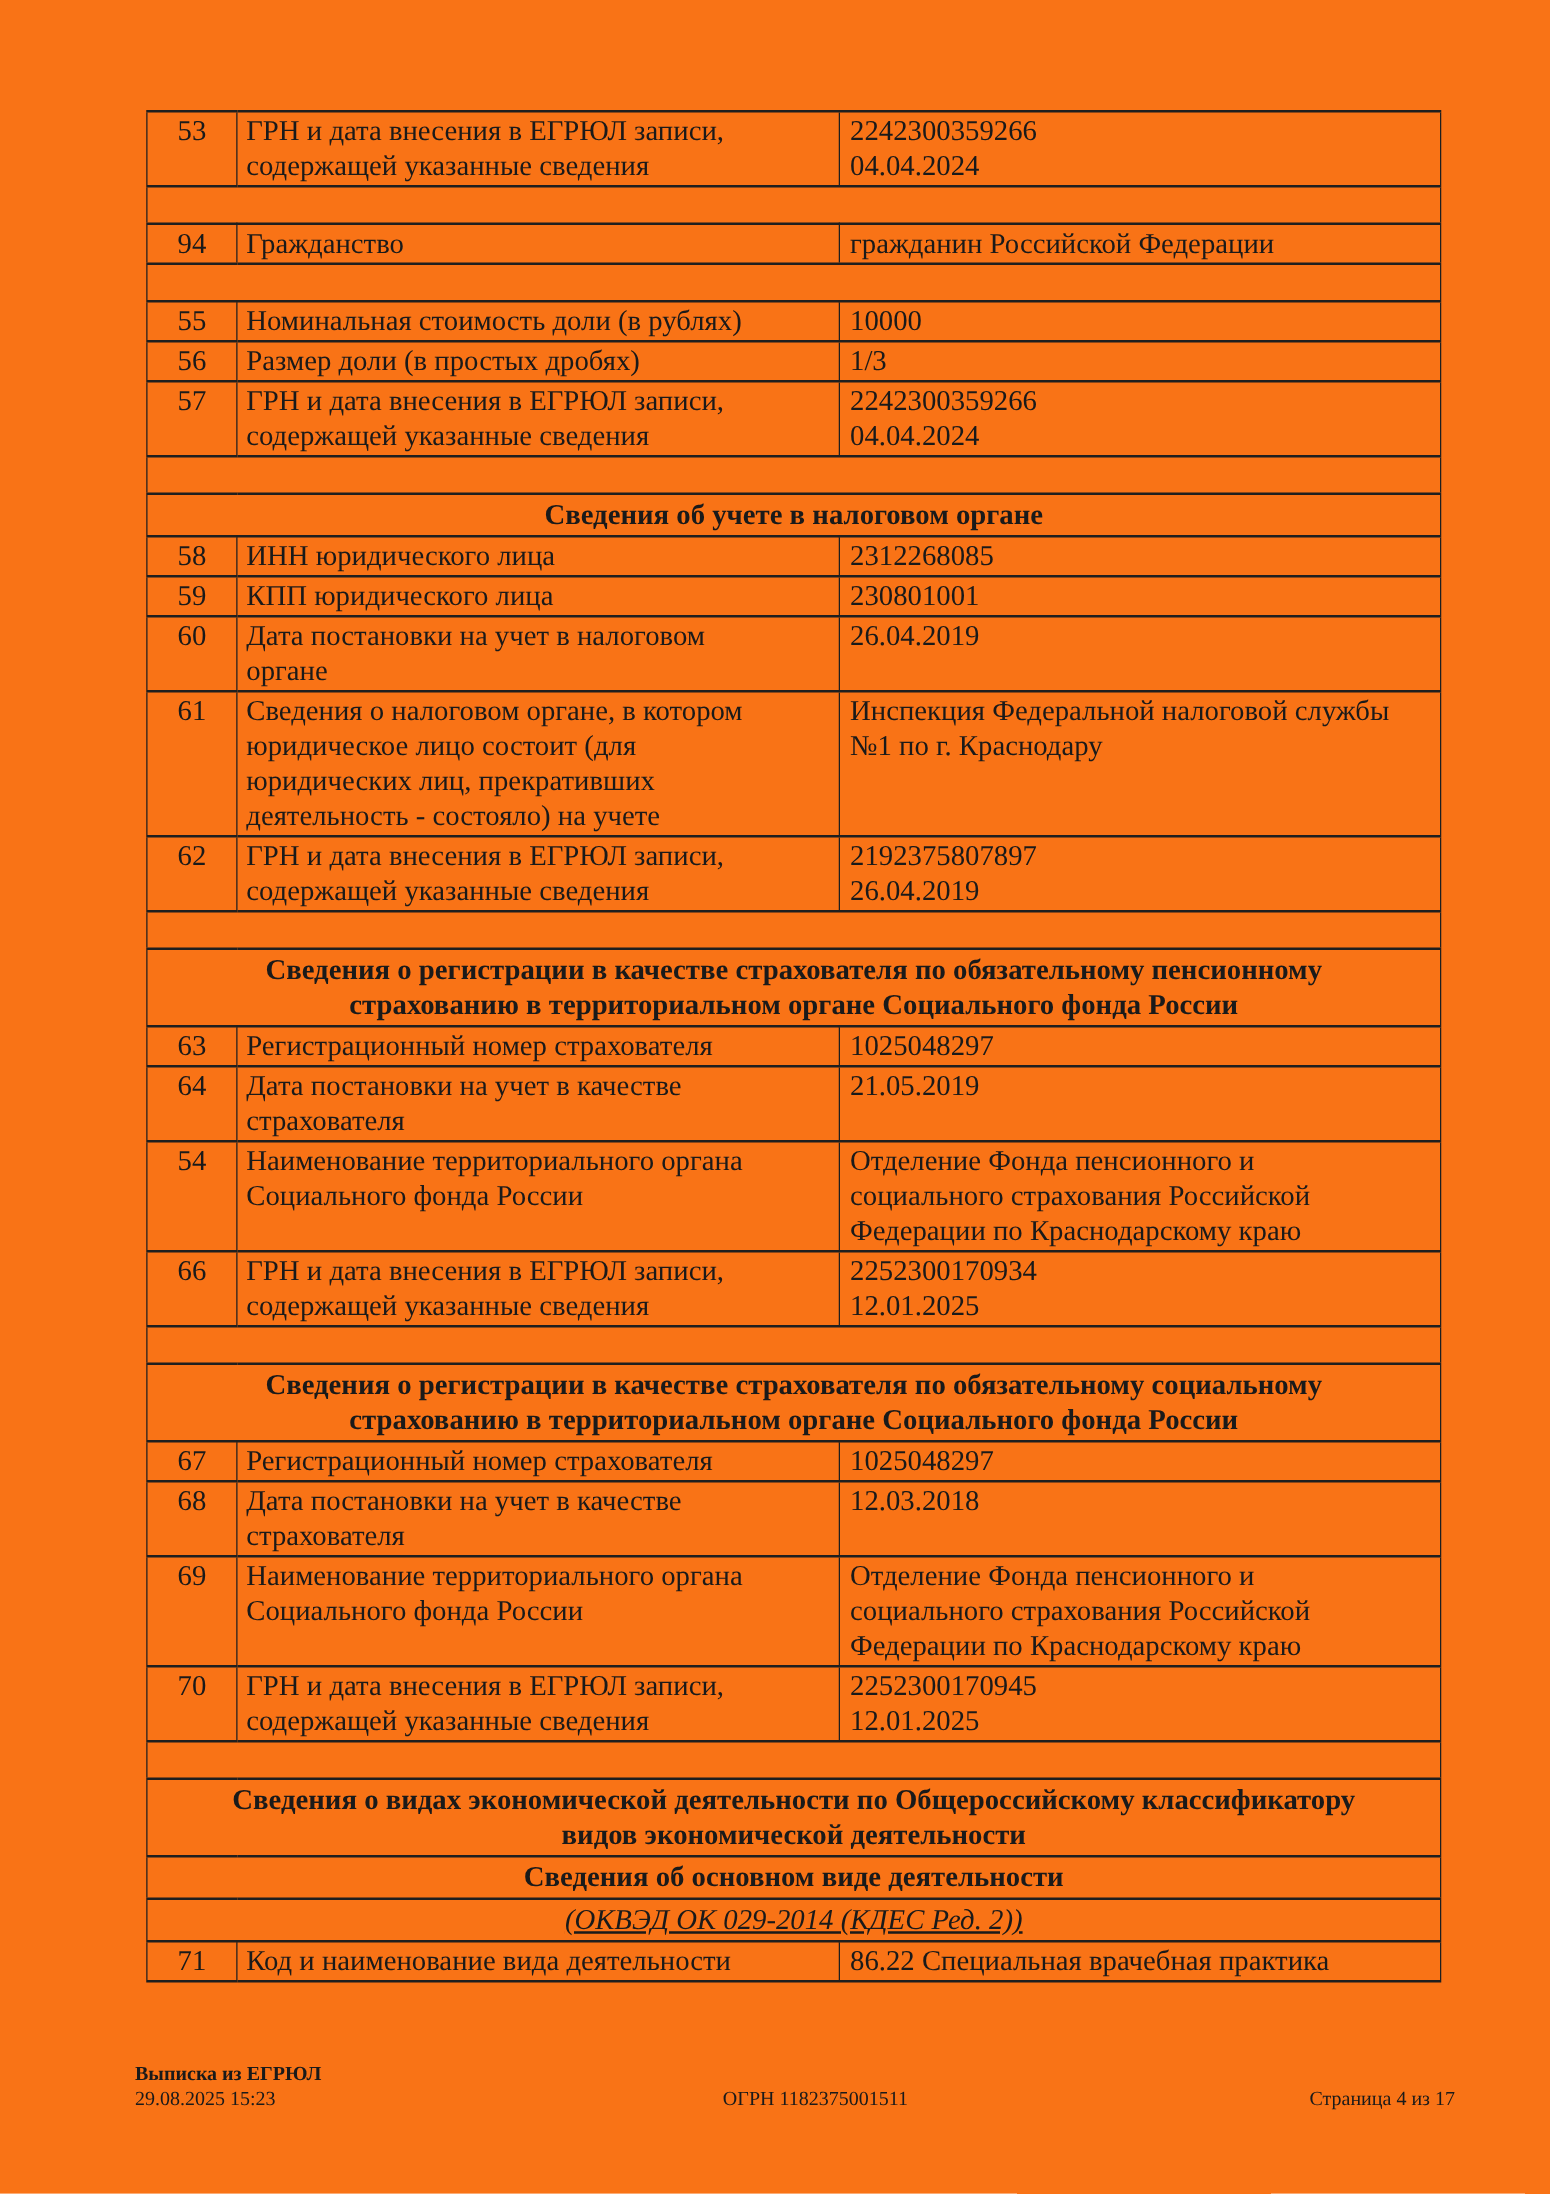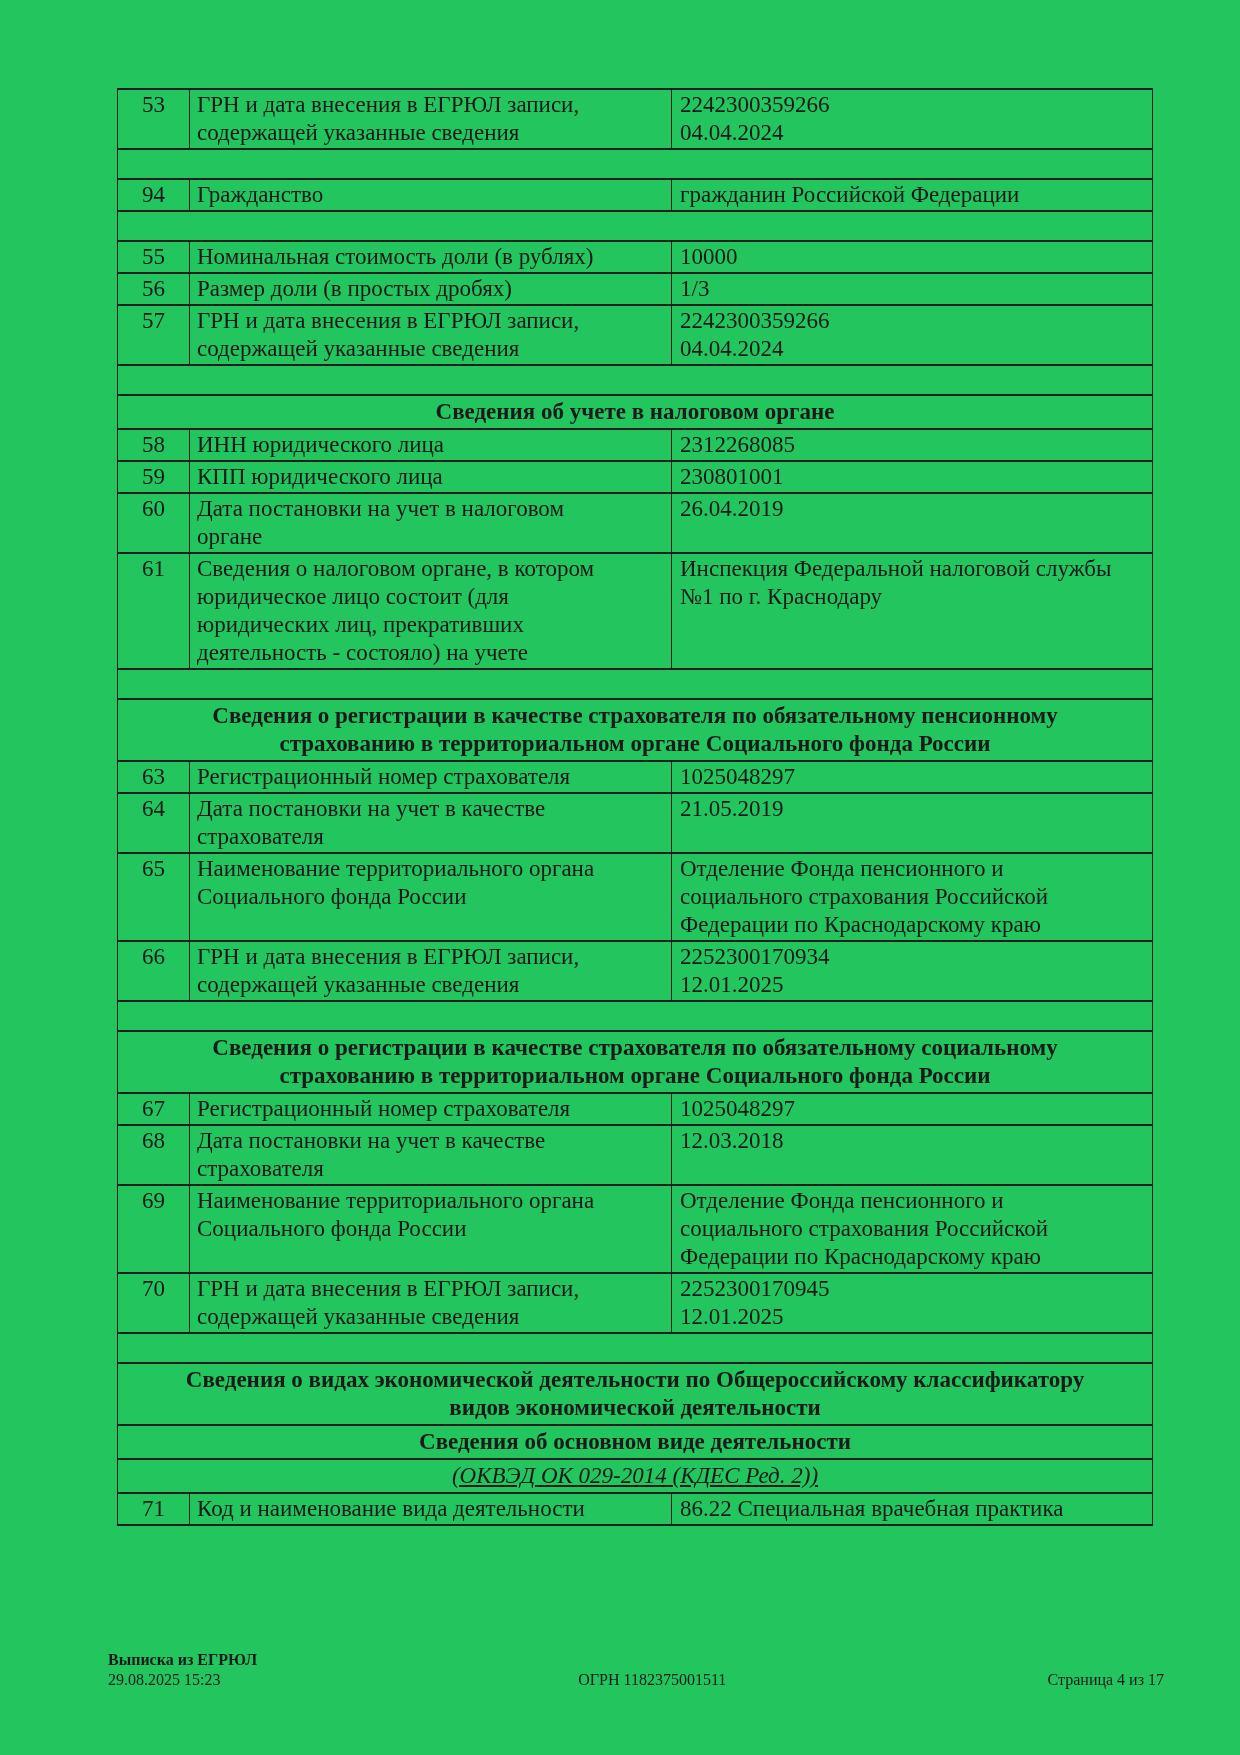--- a/index.html
+++ b/index.html
@@ -1,18 +1,18 @@
 <!DOCTYPE html>
 <html><head>
 <meta charset="utf-8">
 <style>
   html,body{margin:0;padding:0;background:#ffffff;}
   body{width:1240px;height:1755px;position:relative;
        font-family:"Liberation Serif","DejaVu Serif",serif;color:#1a1a1a;}
-  .page{position:absolute;inset:0;background:#22c55e;}
+  .page{position:absolute;inset:0;background:#f97316;}
   table.egrul{position:absolute;left:117px;top:88px;width:1035px;
       border-collapse:collapse;table-layout:fixed;
       font-size:23px;line-height:28px;}
   td{border:1.5px solid #1f1f1f;border-top-width:2px;border-bottom-width:2px;
      vertical-align:top;padding:1px 6px;word-wrap:break-word;}
   td.num{text-align:center;padding:1px 2px;}
   td.desc{white-space:pre-line;padding-left:7px;}
   td.val{white-space:pre-line;padding-left:8px;}
   tr.spacer td{height:28px;padding:0;}
   td.sec{text-align:center;font-weight:bold;white-space:pre-line;padding:2px 10px;}
@@ -96,40 +96,47 @@
       </tr>
       <tr>
         <td class="num">61</td>
         <td class="desc">Сведения о налоговом органе, в котором
 юридическое лицо состоит (для
 юридических лиц, прекративших
 деятельность - состояло) на учете</td>
         <td class="val">Инспекция Федеральной налоговой службы
 №1 по г. Краснодару</td>
       </tr>
+      <tr>
+        <td class="num">62</td>
+        <td class="desc">ГРН и дата внесения в ЕГРЮЛ записи,
+содержащей указанные сведения</td>
+        <td class="val">2192375807897
+26.04.2019</td>
+      </tr>
       <tr class="spacer">
           <td colspan="3"></td>
         </tr>
       <tr>
         <td colspan="3" class="sec">Сведения о регистрации в качестве страхователя по обязательному пенсионному
 страхованию в территориальном органе Социального фонда России</td>
       </tr>
       <tr>
         <td class="num">63</td>
         <td class="desc">Регистрационный номер страхователя</td>
         <td class="val">1025048297</td>
       </tr>
       <tr>
         <td class="num">64</td>
         <td class="desc">Дата постановки на учет в качестве
 страхователя</td>
         <td class="val">21.05.2019</td>
       </tr>
       <tr>
-        <td class="num">65</td>
+        <td class="num">54</td>
         <td class="desc">Наименование территориального органа
 Социального фонда России</td>
         <td class="val">Отделение Фонда пенсионного и
 социального страхования Российской
 Федерации по Краснодарскому краю</td>
       </tr>
       <tr>
         <td class="num">66</td>
         <td class="desc">ГРН и дата внесения в ЕГРЮЛ записи,
 содержащей указанные сведения</td>

